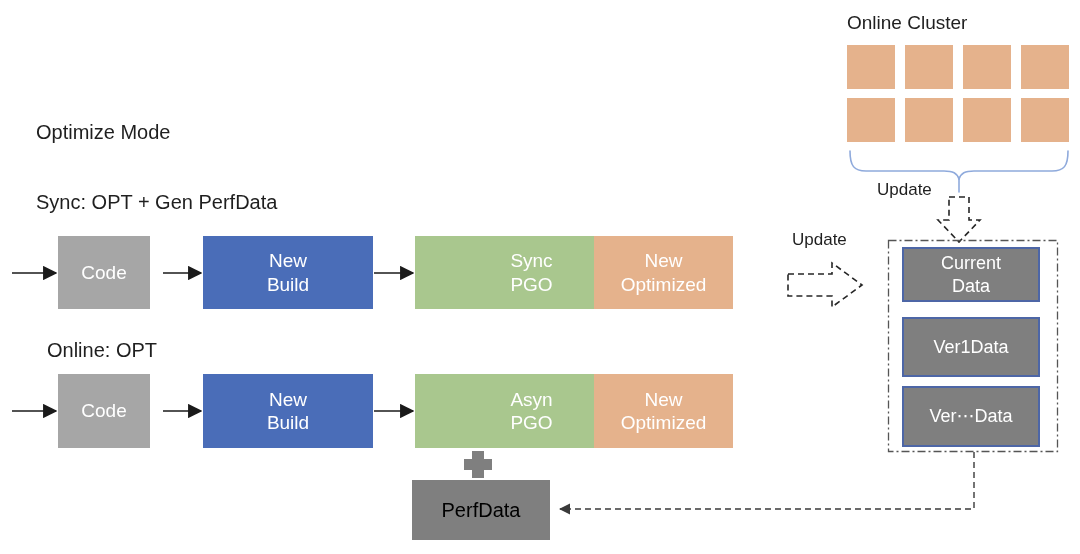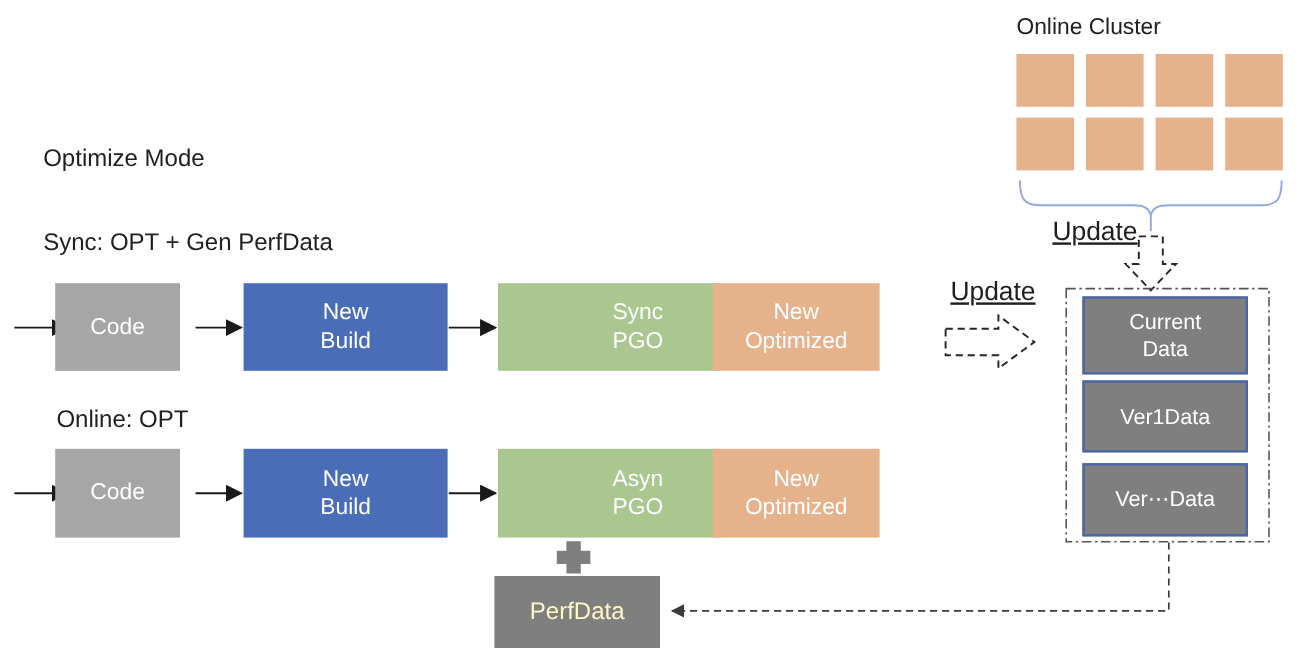--- a/index.html
+++ b/index.html
@@ -3,50 +3,50 @@
 <meta charset="utf-8">
 <style>
   html,body{margin:0;padding:0;background:#ffffff;}
   .stage{
     position:relative;width:1080px;height:554px;background:#ffffff;overflow:hidden;
     font-family:"Liberation Sans","DejaVu Sans",sans-serif;color:#1f1f1f;
   }
   .layer{position:absolute;left:0;top:0;width:1080px;height:554px;}
   .txt{position:absolute;white-space:nowrap;}
   .lbl-big{font-size:20px;}
-  .lbl-med{font-size:22px;text-decoration:underline;}
+  .lbl-med{font-size:17px;}
   .flow-box{
     position:absolute;display:flex;align-items:center;justify-content:center;
     text-align:center;color:#ffffff;font-size:19px;line-height:1.22;white-space:pre-line;
   }
   .bg-gray{background:#a6a6a6;}
   .bg-blue{background:#4a6db8;}
   .bg-green{background:#a9c78e;}
   .bg-orange{background:#e5b28c;}
   .row1{top:236px;height:73px;}
   .row2{top:374px;height:74px;}
-  .pos-code{left:46px;width:104px;}
+  .pos-code{left:58px;width:92px;}
   .pos-build{left:203px;width:170px;}
   .pos-pgo{left:415px;width:137px;padding-left:48px;}
   .pos-opt{left:594px;width:139px;}
   .cluster-grid{
     position:absolute;left:847px;top:45px;display:grid;
     grid-template-columns:repeat(4,48px);grid-auto-rows:44px;column-gap:10px;row-gap:9px;
   }
   .cluster-node{background:#e5b28c;}
   .cluster-title{position:absolute;left:847px;top:12px;width:221px;text-align:left;font-size:19px;}
   .data-box{
     position:absolute;left:902px;width:138px;background:#7f7f7f;
     border:2px solid #4d66a6;box-sizing:border-box;
     display:flex;align-items:center;justify-content:center;text-align:center;
     color:#ffffff;font-size:18px;line-height:1.25;white-space:pre-line;
   }
   .perfdata{
     position:absolute;left:412px;top:480px;width:138px;height:60px;background:#7f7f7f;
-    display:flex;align-items:center;justify-content:center;color:#fef9c3;font-size:20px;
+    display:flex;align-items:center;justify-content:center;color:#000000;font-size:20px;
   }
 </style>
 </head>
 <body>
 
 <div class="stage">
 
   <svg class="layer" viewBox="0 0 1080 554">
     <defs>
       <marker id="ah" viewBox="0 0 10 10" refX="9" refY="5" markerWidth="9" markerHeight="9" orient="auto-start-reverse">
@@ -116,20 +116,20 @@
     <div class="cluster-node"></div>
     <div class="cluster-node"></div>
     <div class="cluster-node"></div>
     <div class="cluster-node"></div>
     <div class="cluster-node"></div>
   </div>
 
   <div class="txt lbl-med" style="left:877px;top:180px;">Update</div>
   <div class="txt lbl-med" style="left:792px;top:230px;">Update</div>
 
-  <div class="data-box" style="top:247px;height:65px;">Current
+  <div class="data-box" style="top:247px;height:55px;">Current
 Data</div>
   <div class="data-box" style="top:317px;height:60px;">Ver1Data</div>
   <div class="data-box" style="top:386px;height:61px;">Ver⋯Data</div>
 
   <div class="perfdata">PerfData</div>
 
 </div>
 
 </body></html>

